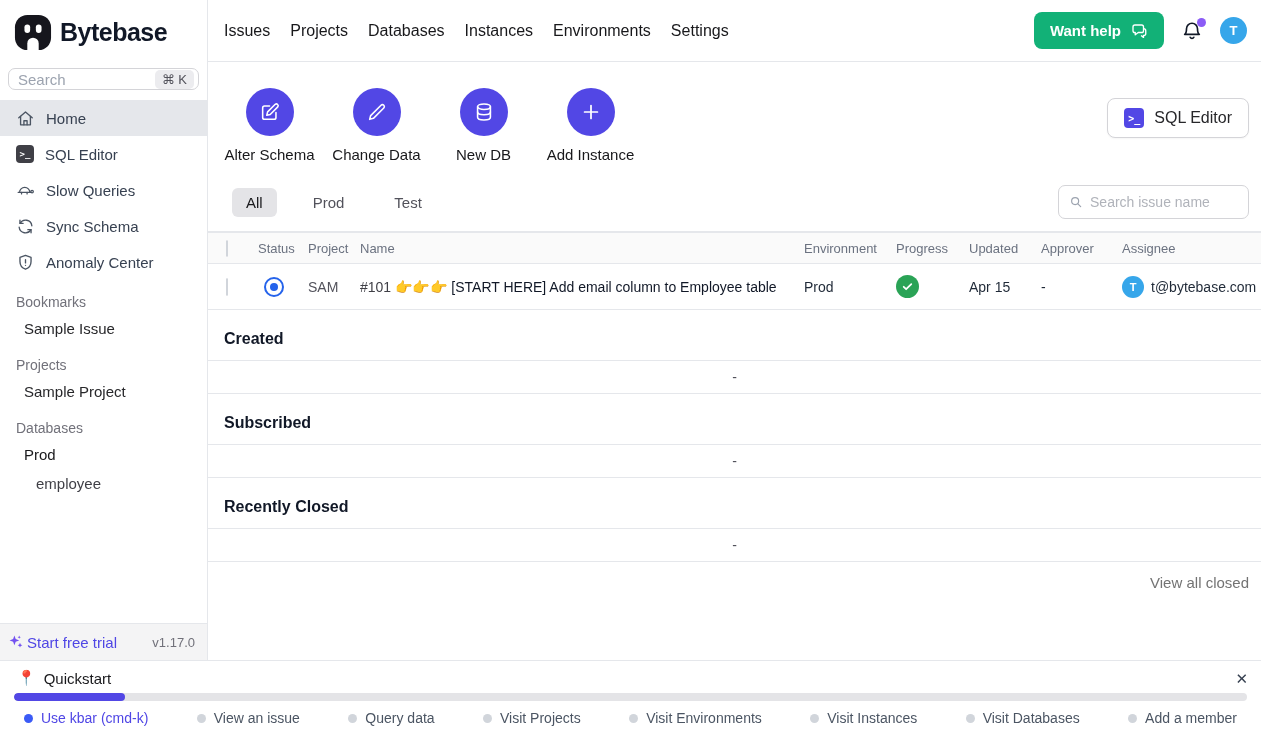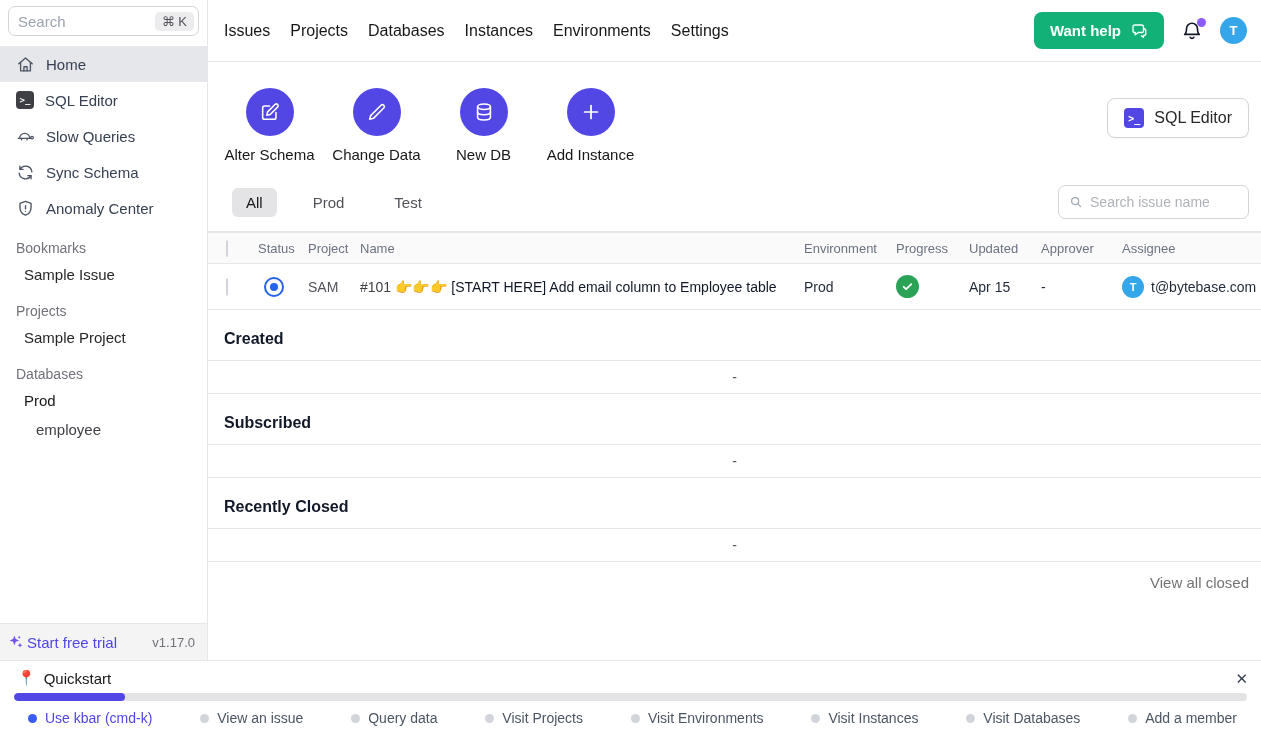--- a/index.html
+++ b/index.html
@@ -6,21 +6,21 @@
   html,body { width:1261px; height:733px; overflow:hidden; background:#fff;
     font-family:"Liberation Sans","DejaVu Sans",sans-serif; color:#1f2937; }
   .app { display:flex; height:660px; }
 
   
   .sidebar { width:208px; flex:0 0 208px; border-right:1px solid #e5e7eb; display:flex; flex-direction:column; background:#fff; }
   .logo-row { display:flex; align-items:center; gap:8px; padding:10px 10px 8px 14px; height:62px; }
   .logo-row svg { flex:0 0 auto; }
   .brand-name { font-size:25px; font-weight:800; letter-spacing:-0.5px; color:#111827; }
   .search-row { padding:6px 8px 10px 8px; }
-  .search-box { display:flex; align-items:center; border:1px solid #d4d4d8; border-radius:7px; height:30px; padding:0 4px 0 9px; background:#fff; }
+  .search-box { display:flex; align-items:center; border:1px solid #d4d4d8; border-radius:7px; height:22px; padding:0 4px 0 9px; background:#fff; }
   .search-box input { border:0; outline:0; flex:1; min-width:0; font-size:15px; color:#374151; background:transparent; }
   .search-box input::placeholder { color:#9ca3af; }
   .kbd { font-size:13px; color:#52525b; background:#ececef; border-radius:5px; padding:2px 7px; white-space:nowrap; }
   .side-nav { display:flex; flex-direction:column; }
   .side-item { display:flex; align-items:center; gap:11px; height:36px; padding:0 16px; font-size:15px; color:#374151; cursor:pointer; }
   .side-item.active { background:#e5e7eb; }
   .side-item svg { color:#4b5563; }
   .sql-badge { width:18px; height:18px; background:#3f3f46; border-radius:4px; color:#fff; font-size:9px; font-weight:700; display:flex; align-items:center; justify-content:center; font-family:"DejaVu Sans Mono",monospace; }
   .group-label { font-size:14px; color:#71717a; padding:14px 16px 4px 16px; }
   .group-item { font-size:15px; color:#27272a; padding:6px 16px 6px 24px; cursor:pointer; }
@@ -74,34 +74,43 @@
   .empty-row { height:34px; border-top:1px solid #e5e7eb; border-bottom:1px solid #e5e7eb; display:flex; align-items:center; justify-content:center; color:#52525b; font-size:14px; }
   .view-all { text-align:right; padding:12px 12px 0 0; }
   .view-all a { color:#737373; font-size:15px; text-decoration:none; cursor:pointer; }
 
   
   .quickstart { height:73px; border-top:1px solid #e5e7eb; background:#fff; position:relative; }
   .qs-title-row { display:flex; align-items:center; gap:8px; padding:8px 0 6px 17px; font-size:15px; font-weight:500; color:#18181b; }
   .qs-close { position:absolute; top:9px; right:13px; font-size:15px; color:#374151; background:none; border:0; cursor:pointer; font-family:inherit; }
   .qs-track { margin:0 14px; height:8px; border-radius:8px; background:#e4e4e7; overflow:hidden; }
   .qs-fill { height:100%; background:#5247e5; border-radius:8px; width:9%; }
-  .qs-tasks { display:flex; justify-content:space-between; align-items:center; padding:9px 24px 0 8px;margin-left:20px; }
+  .qs-tasks { display:flex; justify-content:space-between; align-items:center; padding:9px 24px 0 24px; }
   .qs-task { display:flex; align-items:center; gap:8px; font-size:14px; color:#4b5563; cursor:pointer; }
   .qs-dot { width:9px; height:9px; border-radius:50%; background:#d1d5db; }
   .qs-task.done { color:#4f46e5; font-weight:500; }
   .qs-task.done .qs-dot { background:#3b5bf6; }
 
   svg.ic { display:block; }
 </style>
 </head>
 <body>
 
 <div class="app">
 
   <aside class="sidebar">
+    <div class="logo-row">
+      <svg class="ic" width="38" height="38" viewBox="0 0 40 40">
+        <rect x="1" y="2" width="38" height="37" rx="13" fill="#16161d"></rect>
+        <rect x="11" y="12" width="6" height="9" rx="3" fill="#fff"></rect>
+        <rect x="23" y="12" width="6" height="9" rx="3" fill="#fff"></rect>
+        <path d="M14 39v-7a6 6 0 0 1 12 0v7z" fill="#fff"></path>
+      </svg>
+      <span class="brand-name">Bytebase</span>
+    </div>
 
     <div class="search-row">
       <div class="search-box">
         <input placeholder="Search" style="">
         <span class="kbd">⌘ K</span>
       </div>
     </div>
 
     <nav class="side-nav">
       <div class="side-item active">

